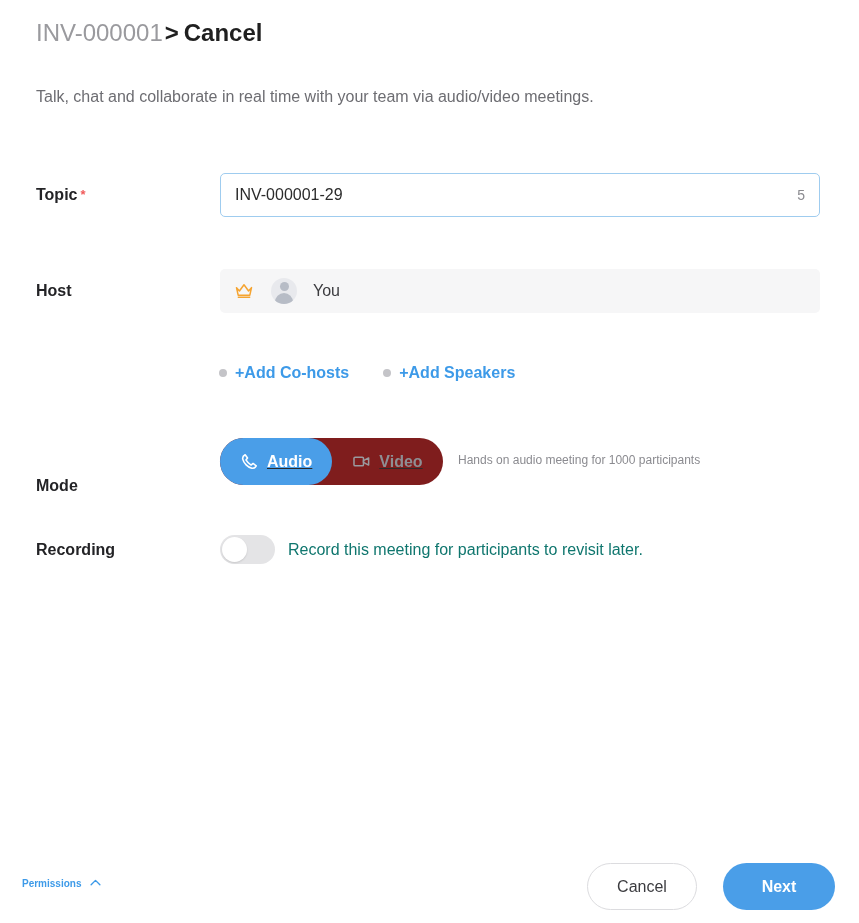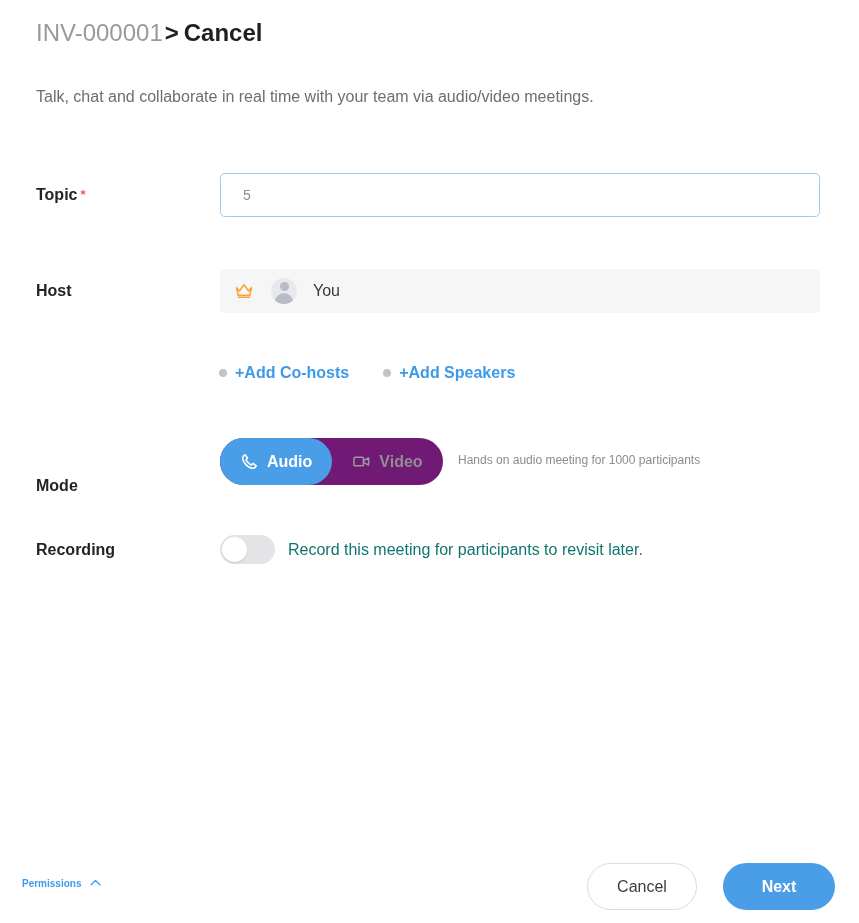--- a/index.html
+++ b/index.html
@@ -200,25 +200,26 @@
 
   
   .label-mode { top: 453px; margin-top: 24px; }
 
   .mode-group {
     position: absolute;
     left: 220px;
     top: 438px;
     height: 47px;
     border-radius: 24px;
-    background: #701a75;
+    background: #7f1d1d;
     display: flex;
     align-items: center;
     padding: 0;
     box-sizing: border-box;
+    text-decoration: underline;
   }
   .mode-opt {
     display: flex;
     align-items: center;
     height: 47px;
     padding: 0 20px;
     border-radius: 24px;
     box-sizing: border-box;
     cursor: pointer;
     white-space: nowrap;
@@ -341,20 +342,21 @@
   <div class="breadcrumb">
     <span class="bc-parent">INV-000001</span><span class="bc-sep">&gt;</span><span class="bc-current">Cancel</span>
   </div>
 
   <div class="subtitle">Talk, chat and collaborate in real time with your team via audio/video meetings.</div>
 
   <div class="row-label label-topic">
     <span>Topic</span><span class="req-star">*</span>
   </div>
   <div class="topic-field">
+    <input class="topic-input" type="text" value="INV-000001-29" style="">
     <span class="topic-counter">5</span>
   </div>
 
   <div class="row-label label-host">Host</div>
   <div class="host-field">
     <svg class="crown-icon" viewBox="0 0 24 24">
       <path d="M3 8 L6.5 12 L12 4.5 L17.5 12 L21 8 L19 17 L5 17 Z" fill="none" stroke="#f5a431" stroke-width="1.8" stroke-linejoin="round"></path>
       <line x1="4.5" y1="19.5" x2="19.5" y2="19.5" stroke="#f5a431" stroke-width="1.8"></line>
     </svg>
     <span class="avatar">

